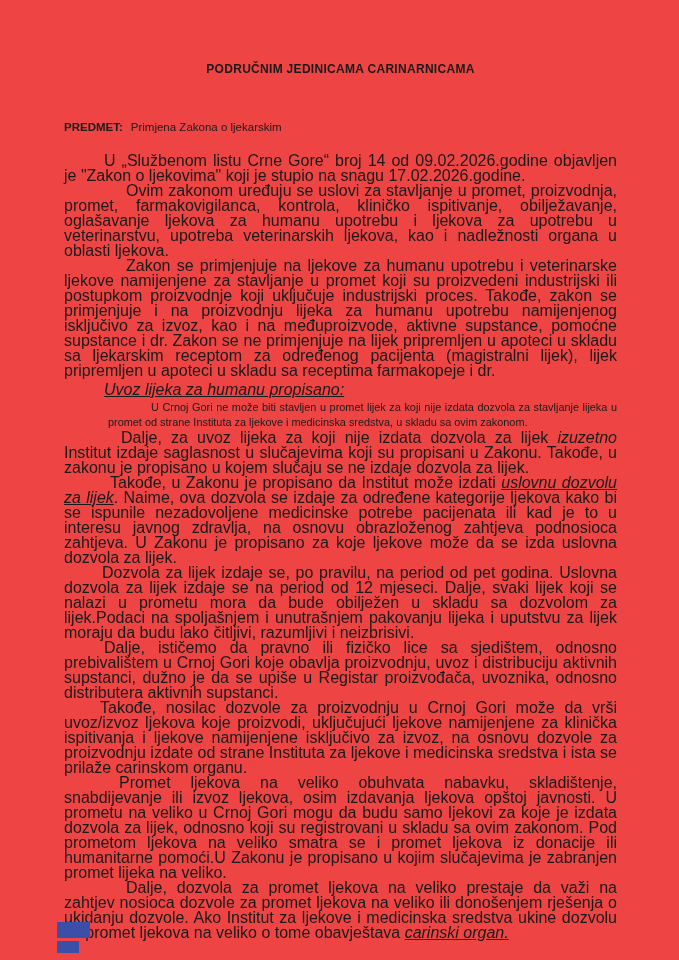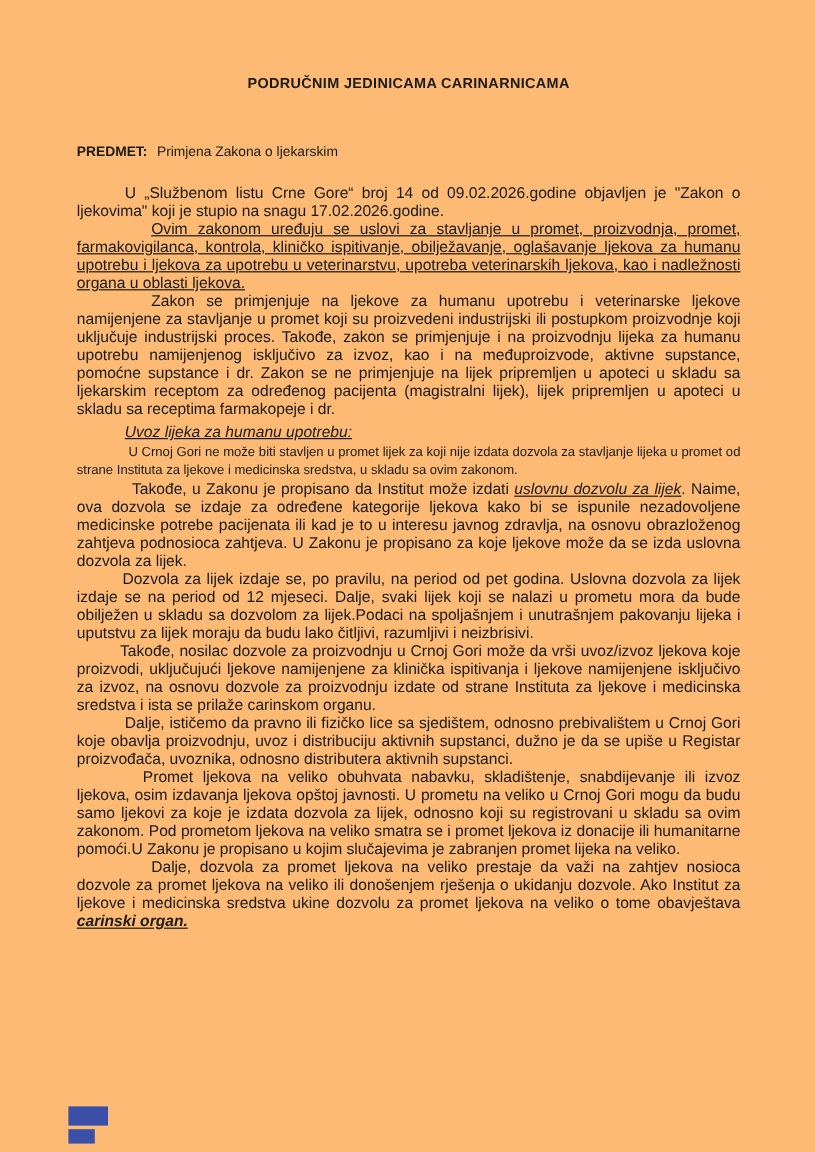--- a/index.html
+++ b/index.html
@@ -1,21 +1,21 @@
 <!DOCTYPE html>
 <html><head>
 <meta charset="utf-8">
 <style>
   html, body { margin: 0; padding: 0; background: #ffffff; }
   .page {
     position: relative;
     width: 679px;
     height: 960px;
     margin: 0 auto;
-    background: #fdba74;
+    background: #ef4444;
     font-family: "Liberation Sans", "DejaVu Sans", sans-serif;
     color: #1a1a1a;
     overflow: hidden;
   }
   .content {
     padding: 62px 62px 0 64px;
   }
   .doc-title {
     font-size: 12px;
     font-weight: bold;
@@ -23,61 +23,62 @@
     letter-spacing: 0.3px;
     margin: 0 0 45px 0;
   }
   .subject-line {
     font-size: 11.5px;
     margin: 0 0 20px 0;
   }
   .subject-label { font-weight: bold; margin-top: 44px; }
   .subject-text { margin-left: 8px; }
   .paras p {
-    font-size: 13px;
+    font-size: 16px;
     line-height: 15px;
     margin: 0;
     text-align: justify;
   }
   .paras p.heading {
     margin: 4px 0 3px 0;
     text-align: left;
   }
   .paras p.small {
     font-size: 10.9px;
   }
   .seg-i  { font-style: italic; }
   .seg-u  { text-decoration: underline; }
-  .seg-b  { font-weight: bold; margin-top: 24px; }
+  .seg-b  { font-weight: normal; margin-top: 24px; }
   .stamp {
     position: absolute;
     display: block;
   }
 </style>
 </head>
 <body>
 
 <div class="page">
   <div class="content">
     <h1 class="doc-title">PODRUČNIM JEDINICAMA CARINARNICAMA</h1>
 
     <div class="subject-line">
       <span class="subject-label">PREDMET:</span><span class="subject-text">Primjena Zakona o ljekarskim</span>
     </div>
 
     <div class="paras">
         <p style="text-indent: 40px;"><span>U „Službenom listu Crne Gore“ broj 14 od 09.02.2026.godine objavljen je "Zakon o ljekovima" koji je stupio na snagu 17.02.2026.godine.</span></p>
-        <p style="text-indent: 62px; text-decoration: underline;"><span>Ovim zakonom uređuju se uslovi za stavljanje u promet, proizvodnja, promet, farmakovigilanca, kontrola, kliničko ispitivanje, obilježavanje, oglašavanje ljekova za humanu upotrebu i ljekova za upotrebu u veterinarstvu, upotreba veterinarskih ljekova, kao i nadležnosti organa u oblasti ljekova.</span></p>
+        <p style="text-indent: 62px;"><span>Ovim zakonom uređuju se uslovi za stavljanje u promet, proizvodnja, promet, farmakovigilanca, kontrola, kliničko ispitivanje, obilježavanje, oglašavanje ljekova za humanu upotrebu i ljekova za upotrebu u veterinarstvu, upotreba veterinarskih ljekova, kao i nadležnosti organa u oblasti ljekova.</span></p>
         <p style="text-indent: 62px;"><span>Zakon se primjenjuje na ljekove za humanu upotrebu i veterinarske ljekove namijenjene za stavljanje u promet koji su proizvedeni industrijski ili postupkom proizvodnje koji uključuje industrijski proces. Takođe, zakon se primjenjuje i na proizvodnju lijeka za humanu upotrebu namijenjenog isključivo za izvoz, kao i na međuproizvode, aktivne supstance, pomoćne supstance i dr. Zakon se ne primjenjuje na lijek pripremljen u apoteci u skladu sa ljekarskim receptom za određenog pacijenta (magistralni lijek), lijek pripremljen u apoteci u skladu sa receptima farmakopeje i dr.</span></p>
-        <p class="heading" style="text-indent: 40px;"><span class="seg-i seg-u">Uvoz lijeka za humanu upotrebu:</span></p>
-        <p class="small" style="text-indent: 43px;"><span>U Crnoj Gori ne može biti stavljen u promet lijek za koji nije izdata dozvola za stavljanje lijeka u promet od strane Instituta za ljekove i medicinska sredstva, u skladu sa ovim zakonom.</span></p>
+        <p class="heading" style="text-indent: 40px;"><span class="seg-i seg-u">Uvoz lijeka za humanu propisano:</span></p>
+        <p class="small" style="text-indent: 43px; margin-left: 44px;"><span>U Crnoj Gori ne može biti stavljen u promet lijek za koji nije izdata dozvola za stavljanje lijeka u promet od strane Instituta za ljekove i medicinska sredstva, u skladu sa ovim zakonom.</span></p>
+        <p style="text-indent: 57px;"><span>Dalje, za uvoz lijeka za koji nije izdata dozvola za lijek </span><span class="seg-i">izuzetno</span><span> Institut izdaje saglasnost u slučajevima koji su propisani u Zakonu. Takođe, u zakonu je propisano u kojem slučaju se ne izdaje dozvola za lijek.</span></p>
         <p style="text-indent: 46px;"><span>Takođe, u Zakonu je propisano da Institut može izdati </span><span class="seg-i seg-u">uslovnu dozvolu za lijek</span><span>. Naime, ova dozvola se izdaje za određene kategorije ljekova kako bi se ispunile nezadovoljene medicinske potrebe pacijenata ili kad je to u interesu javnog zdravlja, na osnovu obrazloženog zahtjeva podnosioca zahtjeva. U Zakonu je propisano za koje ljekove može da se izda uslovna dozvola za lijek.</span></p>
         <p style="text-indent: 38px;"><span>Dozvola za lijek izdaje se, po pravilu, na period od pet godina. Uslovna dozvola za lijek izdaje se na period od 12 mjeseci. Dalje, svaki lijek koji se nalazi u prometu mora da bude obilježen u skladu sa dozvolom za lijek.Podaci na spoljašnjem i unutrašnjem pakovanju lijeka i uputstvu za lijek moraju da budu lako čitljivi, razumljivi i neizbrisivi.</span></p>
+        <p style="text-indent: 40px;"><span>Dalje, ističemo da pravno ili fizičko lice sa sjedištem, odnosno prebivalištem u Crnoj Gori koje obavlja proizvodnju, uvoz i distribuciju aktivnih supstanci, dužno je da se upiše u Registar proizvođača, uvoznika, odnosno distributera aktivnih supstanci.</span></p>
         <p style="text-indent: 36px;"><span>Takođe, nosilac dozvole za proizvodnju u Crnoj Gori može da vrši uvoz/izvoz ljekova koje proizvodi, uključujući ljekove namijenjene za klinička ispitivanja i ljekove namijenjene isključivo za izvoz, na osnovu dozvole za proizvodnju izdate od strane Instituta za ljekove i medicinska sredstva i ista se prilaže carinskom organu.</span></p>
-        <p style="text-indent: 40px;"><span>Dalje, ističemo da pravno ili fizičko lice sa sjedištem, odnosno prebivalištem u Crnoj Gori koje obavlja proizvodnju, uvoz i distribuciju aktivnih supstanci, dužno je da se upiše u Registar proizvođača, uvoznika, odnosno distributera aktivnih supstanci.</span></p>
         <p style="text-indent: 55px;"><span>Promet ljekova na veliko obuhvata nabavku, skladištenje, snabdijevanje ili izvoz ljekova, osim izdavanja ljekova opštoj javnosti. U prometu na veliko u Crnoj Gori mogu da budu samo ljekovi za koje je izdata dozvola za lijek, odnosno koji su registrovani u skladu sa ovim zakonom. Pod prometom ljekova na veliko smatra se i promet ljekova iz donacije ili humanitarne pomoći.U Zakonu je propisano u kojim slučajevima je zabranjen promet lijeka na veliko.</span></p>
         <p style="text-indent: 62px;"><span>Dalje, dozvola za promet ljekova na veliko prestaje da važi na zahtjev nosioca dozvole za promet ljekova na veliko ili donošenjem rješenja o ukidanju dozvole. Ako Institut za ljekove i medicinska sredstva ukine dozvolu za promet ljekova na veliko o tome obavještava </span><span class="seg-b seg-i seg-u">carinski organ.</span></p>
       </div>
   </div>
 
   <div id="stamp-layer">
       <div class="stamp" style="left: 57px; top: 922px; width: 33px; height: 16px; background: rgb(59, 78, 168);"></div>
       <div class="stamp" style="left: 57px; top: 941px; width: 22px; height: 12px; background: rgb(59, 78, 168);"></div>
     </div>
 </div>

